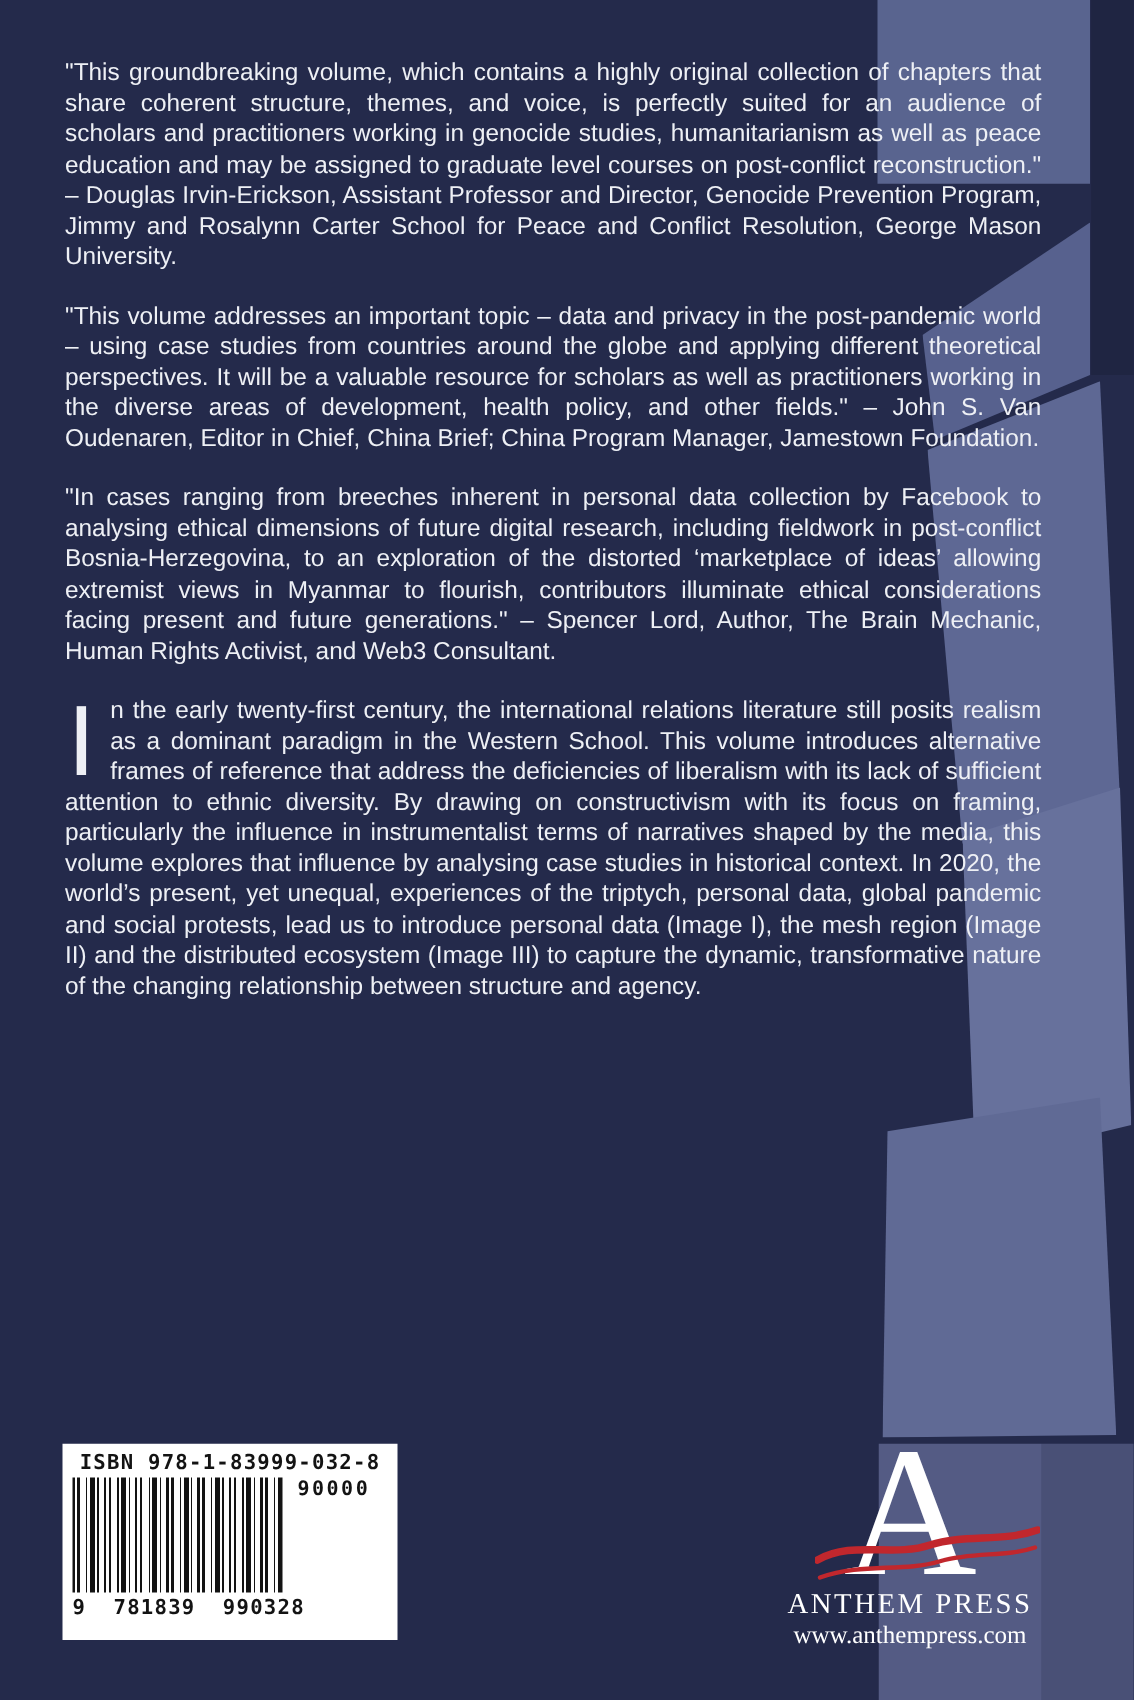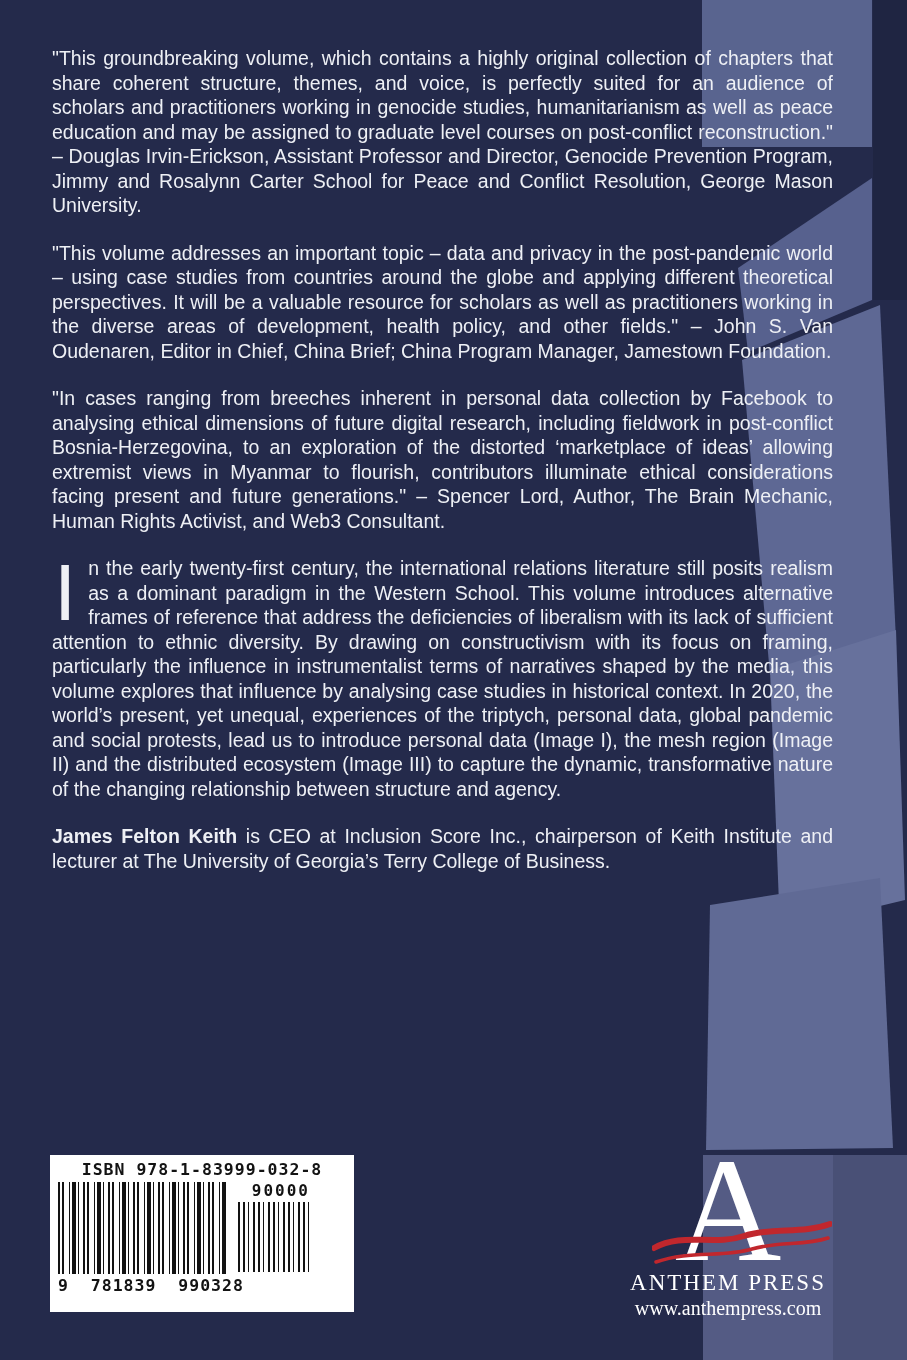--- a/index.html
+++ b/index.html
@@ -28,37 +28,37 @@
     color:#eef0f5;font-size:19.5px;line-height:24.5px;}
   .content p{margin:0 0 23px 0;text-align:justify;}
   .attr{}
   .bio-name{font-weight:bold;}
   .dropcap{
     float:left;font-size:80px;line-height:66px;height:66px;
     margin:4px 12px 0 2px;font-weight:normal;
   }
   
   .barcode-box{
-    position:absolute;left:50px;top:1155px;width:304px;height:157px;z-index:3;
+    position:absolute;left:50px;top:1155px;width:268px;height:157px;z-index:3;
     background:#ffffff;color:#131313;
     font-family:"DejaVu Sans Mono",monospace;
     box-sizing:border-box;padding:5px 8px 4px 8px;
   }
   .isbn-line{font-size:16.5px;letter-spacing:1px;text-align:center;white-space:nowrap;font-weight:bold;}
   .bars-row{display:flex;margin-top:3px;}
   .bars-main{
     width:168px;height:92px;
     background:repeating-linear-gradient(90deg,
       #131313 0 2px,#fff 2px 4px,
       #131313 4px 6px,#fff 6px 11px,
       #131313 11px 12px,#fff 12px 14px,
       #131313 14px 18px,#fff 18px 20px,
       #131313 20px 21px,#fff 21px 25px);
   }
-  .addon{width:72px;margin-left:12px;display:flex;flex-direction:column;}
+  .addon{width:72px;margin-left:12px;display:flex;flex-direction:row;}
   .addon-label{font-size:16px;letter-spacing:2px;text-align:right;font-weight:bold;line-height:18px;}
   .bars-addon{
     height:70px;margin-top:2px;
     background:repeating-linear-gradient(90deg,
       #131313 0 2px,#fff 2px 5px,
       #131313 5px 7px,#fff 7px 10px,
       #131313 10px 11px,#fff 11px 15px);
   }
   .digits-line{font-size:16.5px;letter-spacing:1px;margin-top:2px;white-space:pre;font-weight:bold;}
   
@@ -87,21 +87,20 @@
 
   <p><span>"This groundbreaking volume, which contains a highly original collection of chapters that share coherent structure, themes, and voice, is perfectly suited for an audience of scholars and practitioners working in genocide studies, humanitarianism as well as peace education and may be assigned to graduate level courses on post-conflict reconstruction." – </span><span class="attr">Douglas Irvin-Erickson, Assistant Professor and Director, Genocide Prevention Program, Jimmy and Rosalynn Carter School for Peace and Conflict Resolution, George Mason University.</span></p>
 
   <p><span>"This volume addresses an important topic – data and privacy in the post-pandemic world – using case studies from countries around the globe and applying different theoretical perspectives. It will be a valuable resource for scholars as well as practitioners working in the diverse areas of development, health policy, and other fields." – </span><span class="attr">John S. Van Oudenaren, Editor in Chief, China Brief; China Program Manager, Jamestown Foundation.</span></p>
 
   <p><span>"In cases ranging from breeches inherent in personal data collection by Facebook to analysing ethical dimensions of future digital research, including fieldwork in post-conflict Bosnia-Herzegovina, to an exploration of the distorted ‘marketplace of ideas’ allowing extremist views in Myanmar to flourish, contributors illuminate ethical considerations facing present and future generations." – </span><span class="attr">Spencer Lord, Author, The Brain Mechanic, Human Rights Activist, and Web3 Consultant.</span></p>
 
   <p><span class="dropcap">I</span><span>n the early twenty-first century, the international relations literature still posits realism as a dominant paradigm in the Western School. This volume introduces alternative frames of reference that address the deficiencies of liberalism with its lack of sufficient attention to ethnic diversity. By drawing on constructivism with its focus on framing, particularly the influence in instrumentalist terms of narratives shaped by the media, this volume explores that influence by analysing case studies in historical context. In 2020, the world’s present, yet unequal, experiences of the triptych, personal data, global pandemic and social protests, lead us to introduce personal data (Image I), the mesh region (Image II) and the distributed ecosystem (Image III) to capture the dynamic, transformative nature of the changing relationship between structure and agency.</span></p>
 
 
-  <p><span class="bio-name">James Felton Keith</span><span> is CEO at Inclusion Score Inc., chairperson of Keith Institute and lecturer at The University of Georgia’s Terry College of Business.</span></p>
 
 
 </div>
 
 <div class="barcode-box">
   <div class="isbn-line">ISBN 978-1-83999-032-8</div>
   <div class="bars-row">
     <div class="bars-main"></div>
     <div class="addon">
       <div class="addon-label">90000</div>

